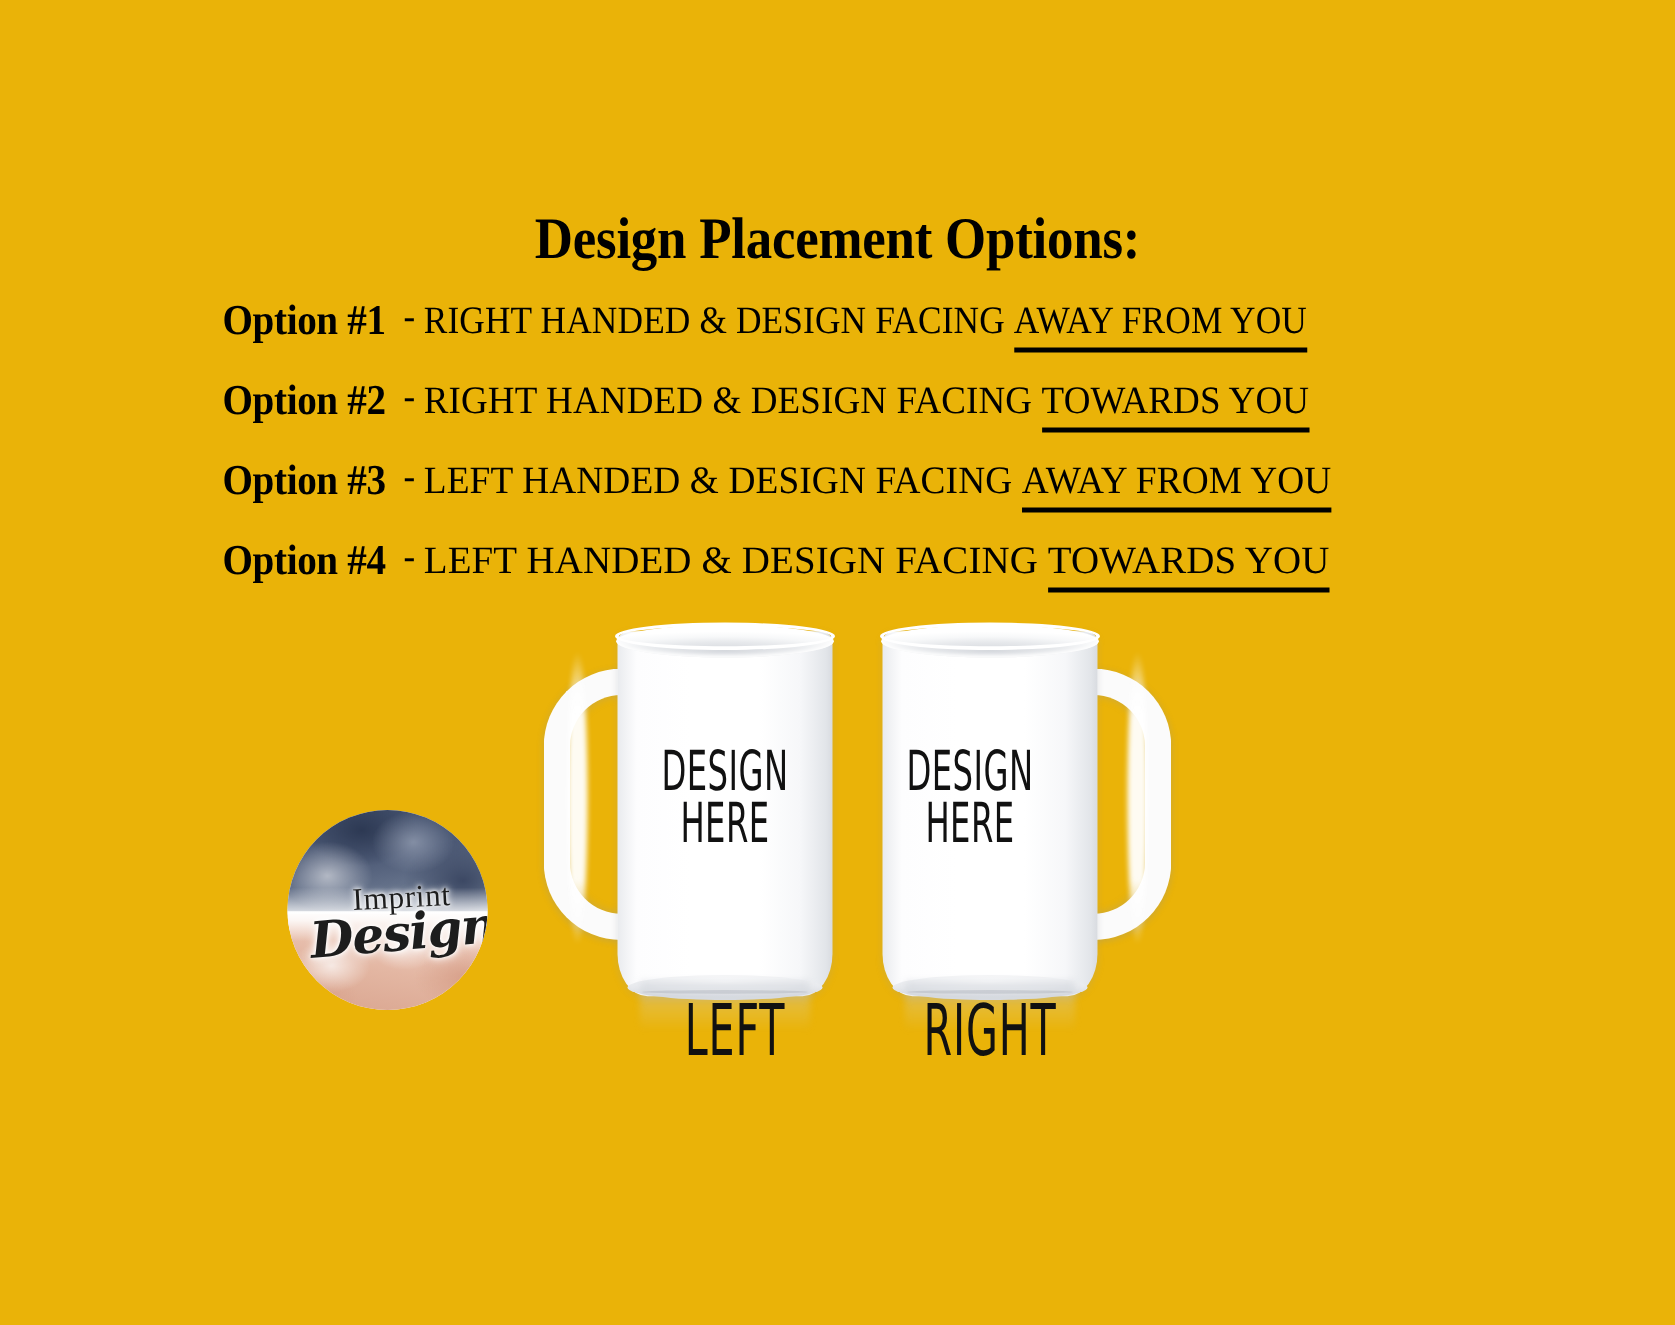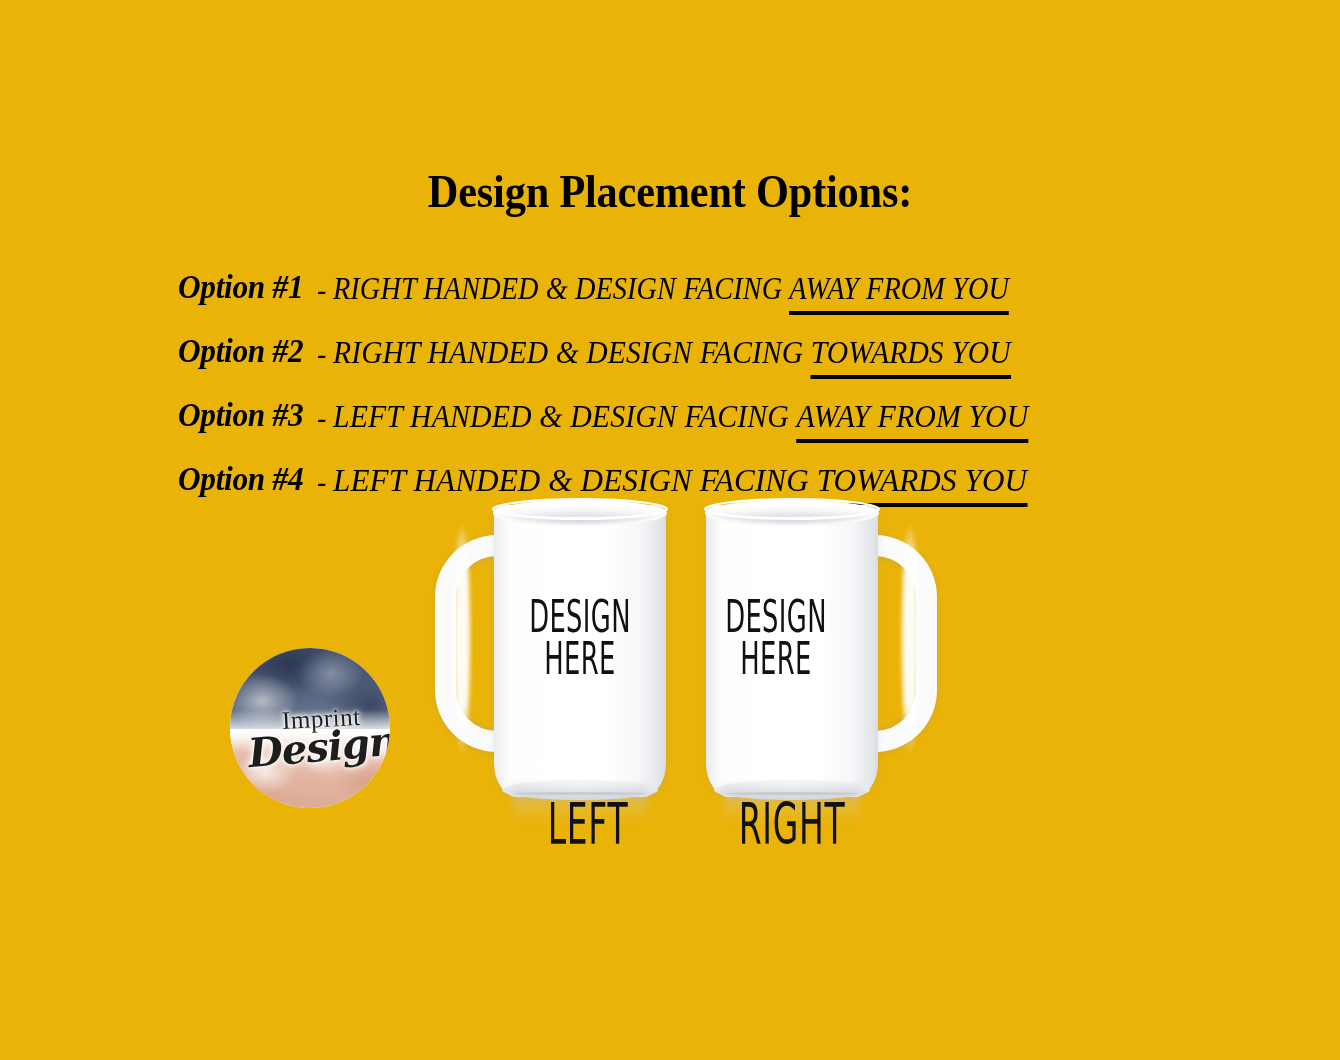--- a/index.html
+++ b/index.html
@@ -40,24 +40,23 @@
   #options {
     position: absolute;
     left: 178px;
     top: 240px;
     width: 985px;
   }
 
   .opt-row {
     height: 64px;
     display: flex;
-    align-items: flex-end;
+    align-items: flex-start;
     white-space: nowrap;
     color: #000000;
-    font-style: italic;
   }
 
   .opt-label {
     font-family: "Liberation Serif", "DejaVu Serif", serif;
     font-weight: 700;
     font-size: 34px;
     line-height: 1;
     letter-spacing: -0.3px;
     transform: scaleX(0.92);
     transform-origin: left center;

